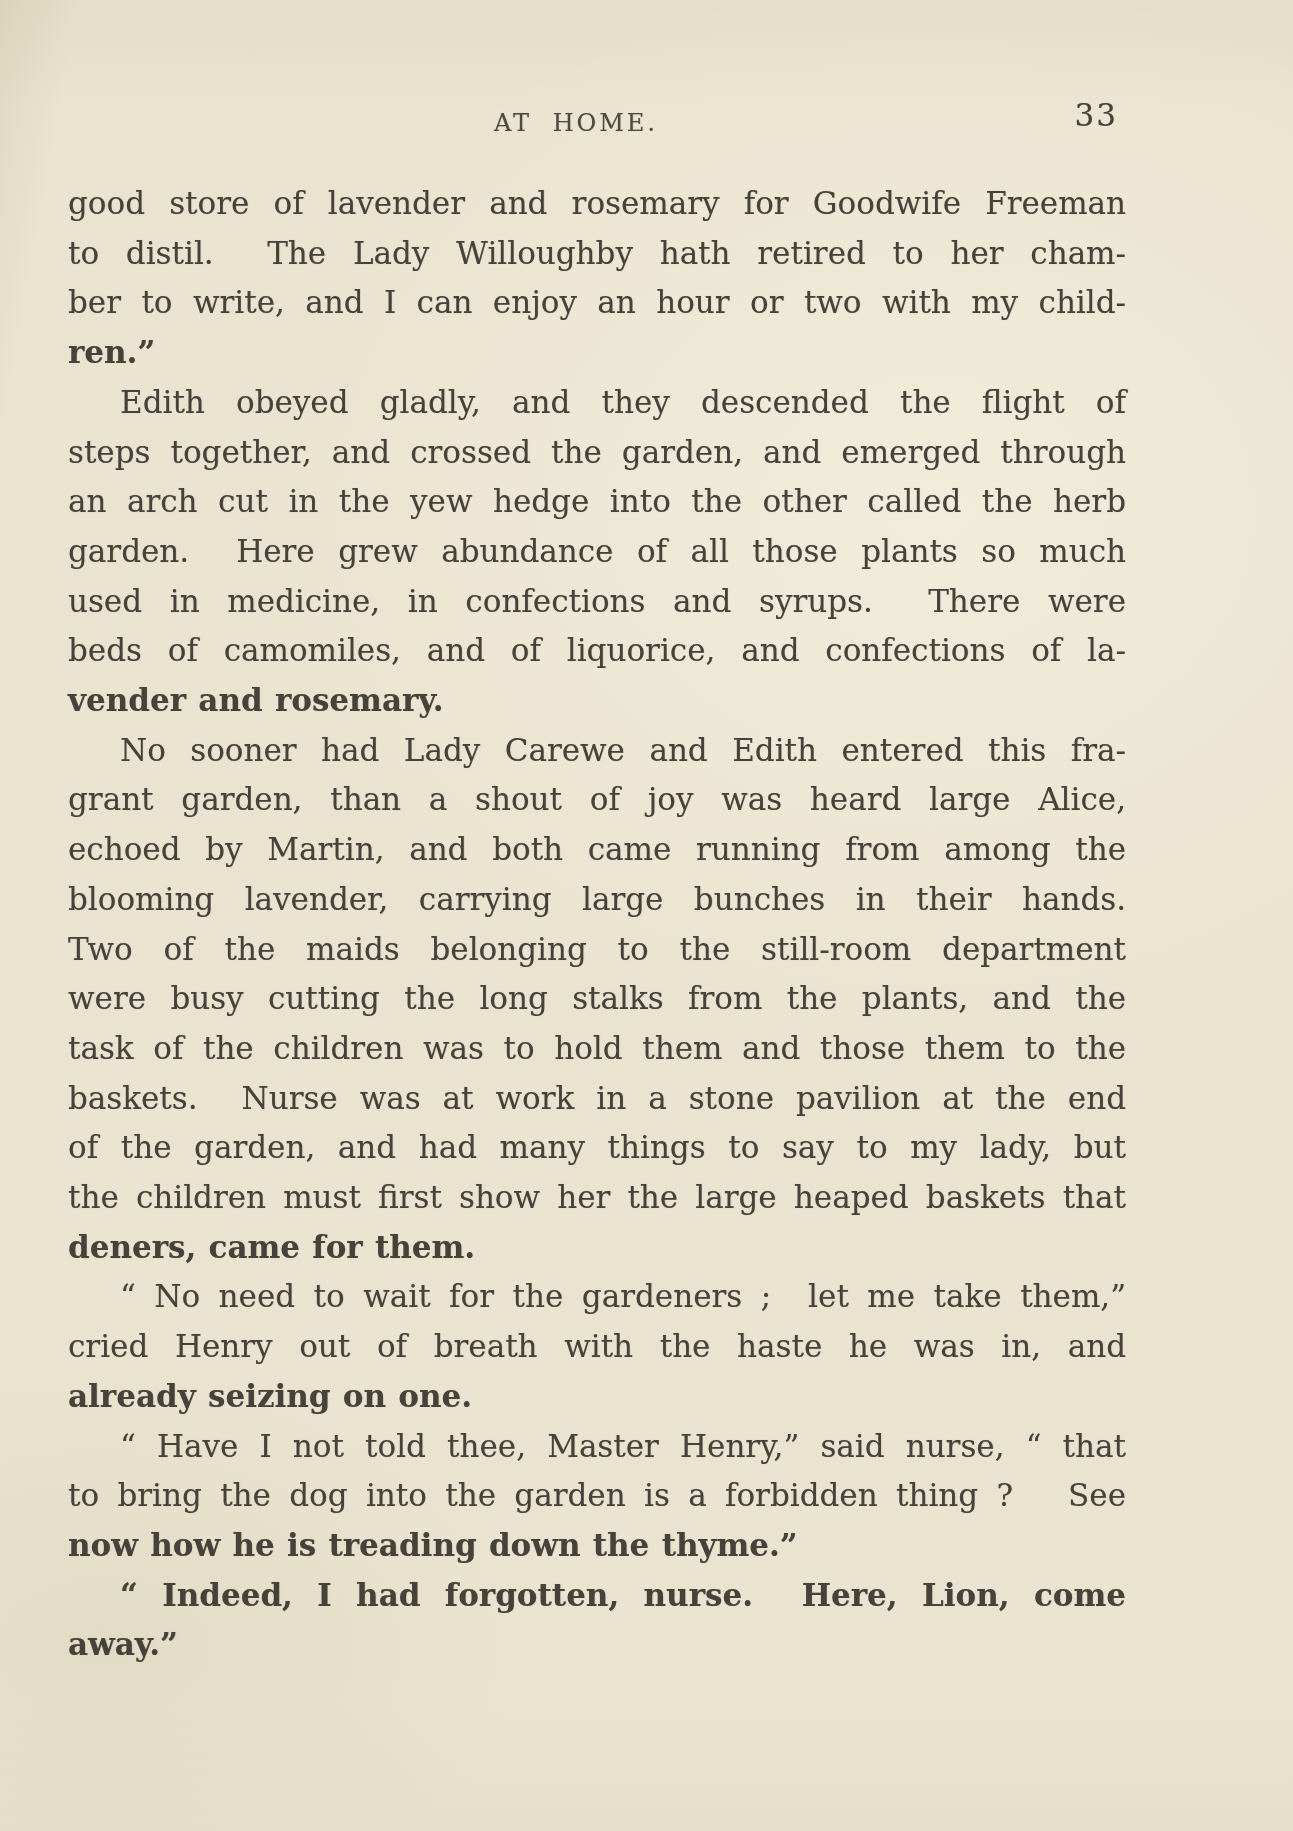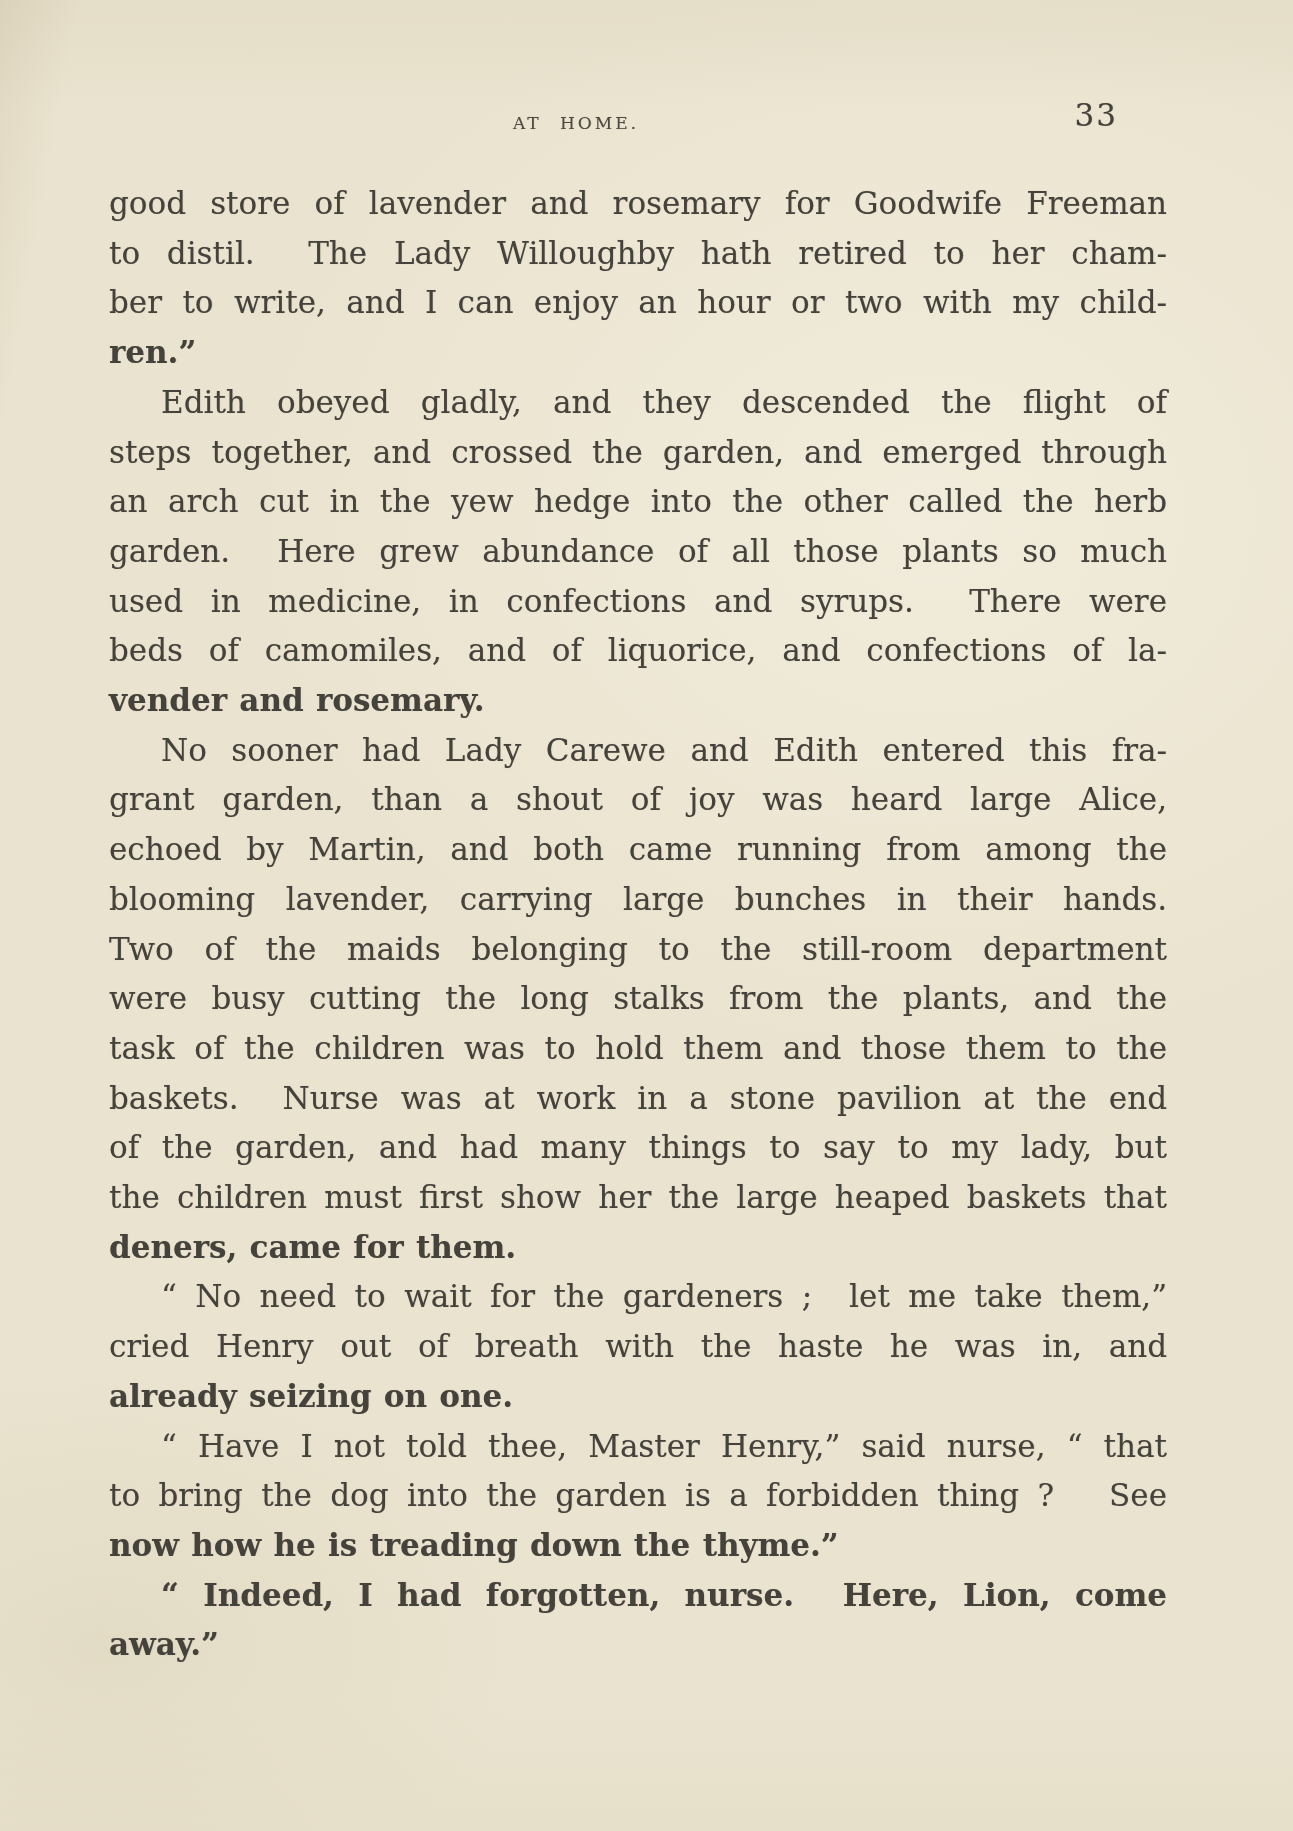--- a/index.html
+++ b/index.html
@@ -23,21 +23,21 @@
     color:var(--ink);
   }
   .running-head{
     position:absolute;
     left:68px;top:92px;width:1058px;height:46px;
   }
   .head-title{
     position:absolute;
     left:-42px;right:0;top:20px;
     text-align:center;
-    font-size:17px;
+    font-size:24px;
     line-height:23px;
     letter-spacing:3px;
     word-spacing:10px;
     color:var(--head-ink);
     text-shadow:0.3px 0.3px 0.7px rgba(70,65,55,0.35);
   }
   .page-num{
     position:absolute;
     right:8px;top:6px;
     font-size:31px;
@@ -45,21 +45,20 @@
     letter-spacing:2px;
     color:var(--ink);
     text-shadow:0.3px 0.3px 0.7px rgba(70,65,55,0.35);
   }
   .text-block{
     position:absolute;
     left:68px;top:179px;width:1058px;
     font-size:31px;
     line-height:49.7px;
     text-shadow:0.3px 0.3px 0.8px rgba(70,65,55,0.3);
-    margin-left:41px;
   }
   .paragraph{margin:0;}
   .line{
     text-align:justify;
     text-align-last:justify;
     word-spacing:1.5px;
   }
   .line.para-end{
     text-align-last:left;
     font-weight:bold;

